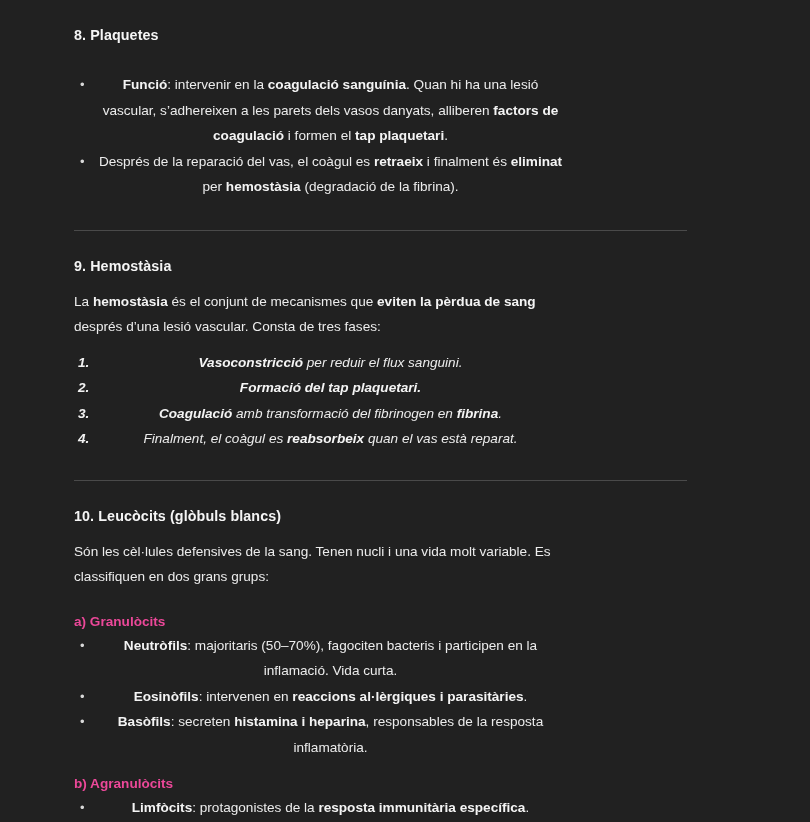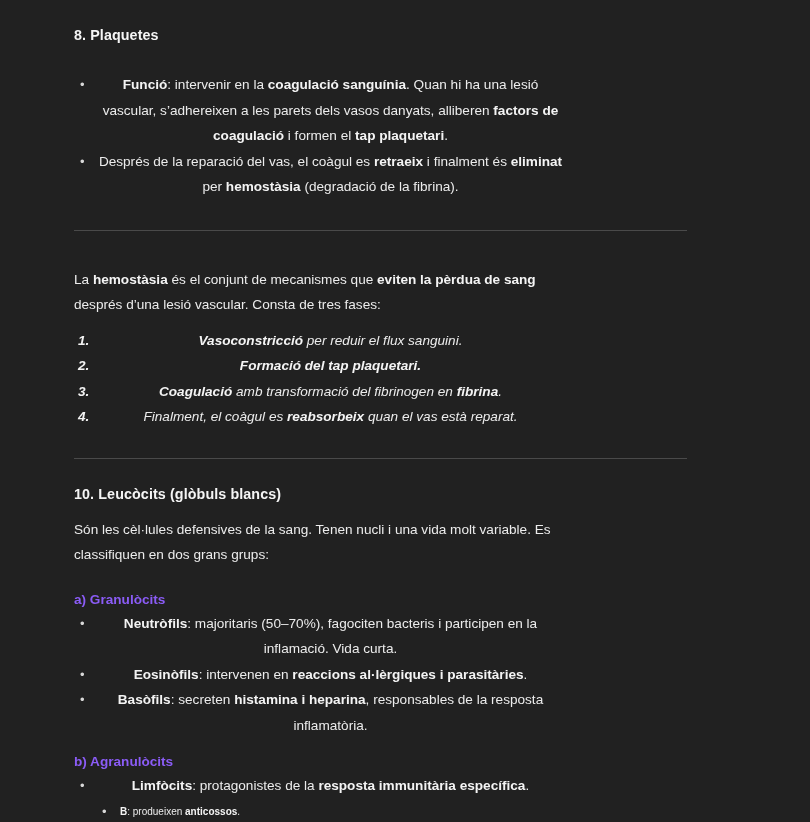--- a/index.html
+++ b/index.html
@@ -38,21 +38,21 @@
     font-size: 13.6px;
     line-height: 25.5px;
     color: #ececec;
     margin: 0;
   }
 
   p.subhead {
     font-size: 13.6px;
     line-height: 23px;
     font-weight: bold;
-    color: #8b5cf6;
+    color: #ec4899;
     margin: 0;
   }
 
   ul.bullets, ol.numbers {
     margin: 0;
     padding: 0;
     list-style: none;
   }
 
   ul.bullets > li, ol.numbers > li {
@@ -153,20 +153,21 @@
       <li><span>Després de la reparació del vas, el coàgul es </span><b>retraeix</b><span> i finalment és </span><b>eliminat</b><span> per </span><b>hemostàsia</b><span> (degradació de la fibrina).</span></li>
     </ul>
   </section>
 
   <div class="sp-30"></div>
   <hr class="divider">
   <div class="sp-24"></div>
 
   <section class="section">
 
+    <h3 class="sec-title">9. Hemostàsia</h3>
 
     <div class="sp-12"></div>
 
     <p class="para"><span>La </span><b>hemostàsia</b><span> és el conjunt de mecanismes que </span><b>eviten la pèrdua de sang</b><span> després d’una lesió vascular. Consta de tres fases:</span></p>
 
     <div class="sp-10"></div>
 
     <ol class="numbers">
       <li><b>Vasoconstricció</b><span> per reduir el flux sanguini.</span></li>
       <li><b>Formació del tap plaquetari.</b><span></span></li>

